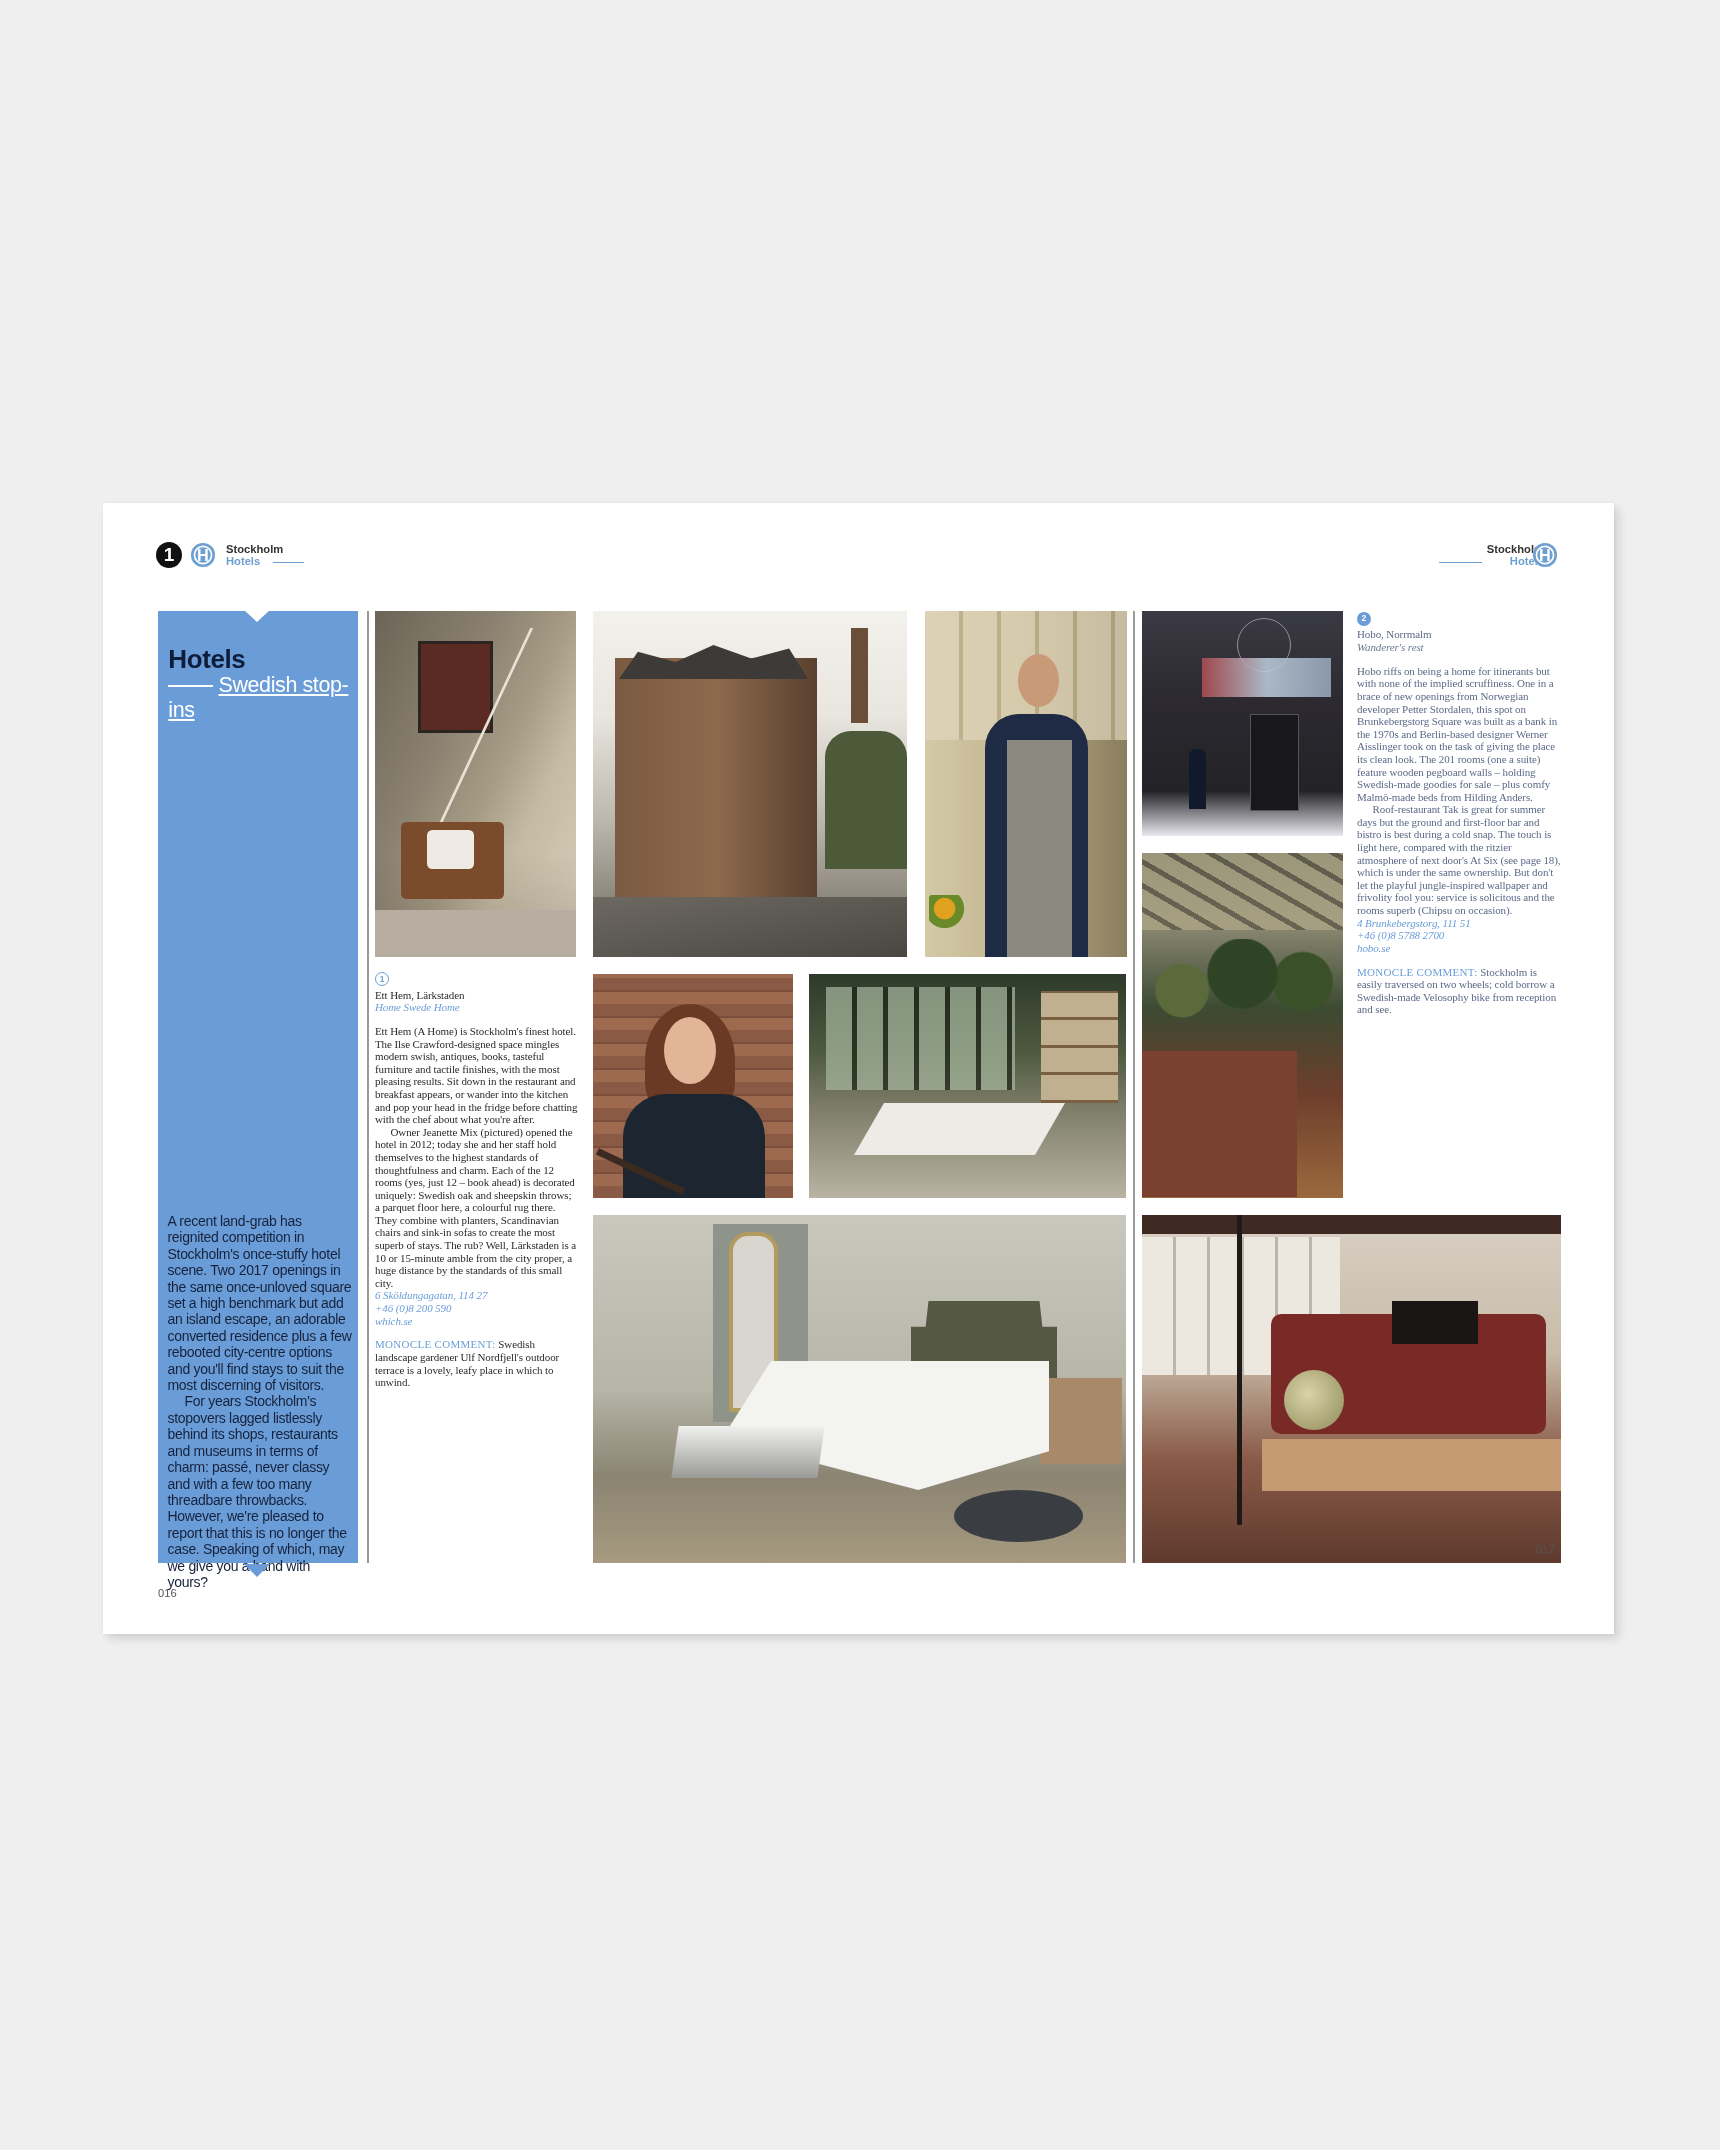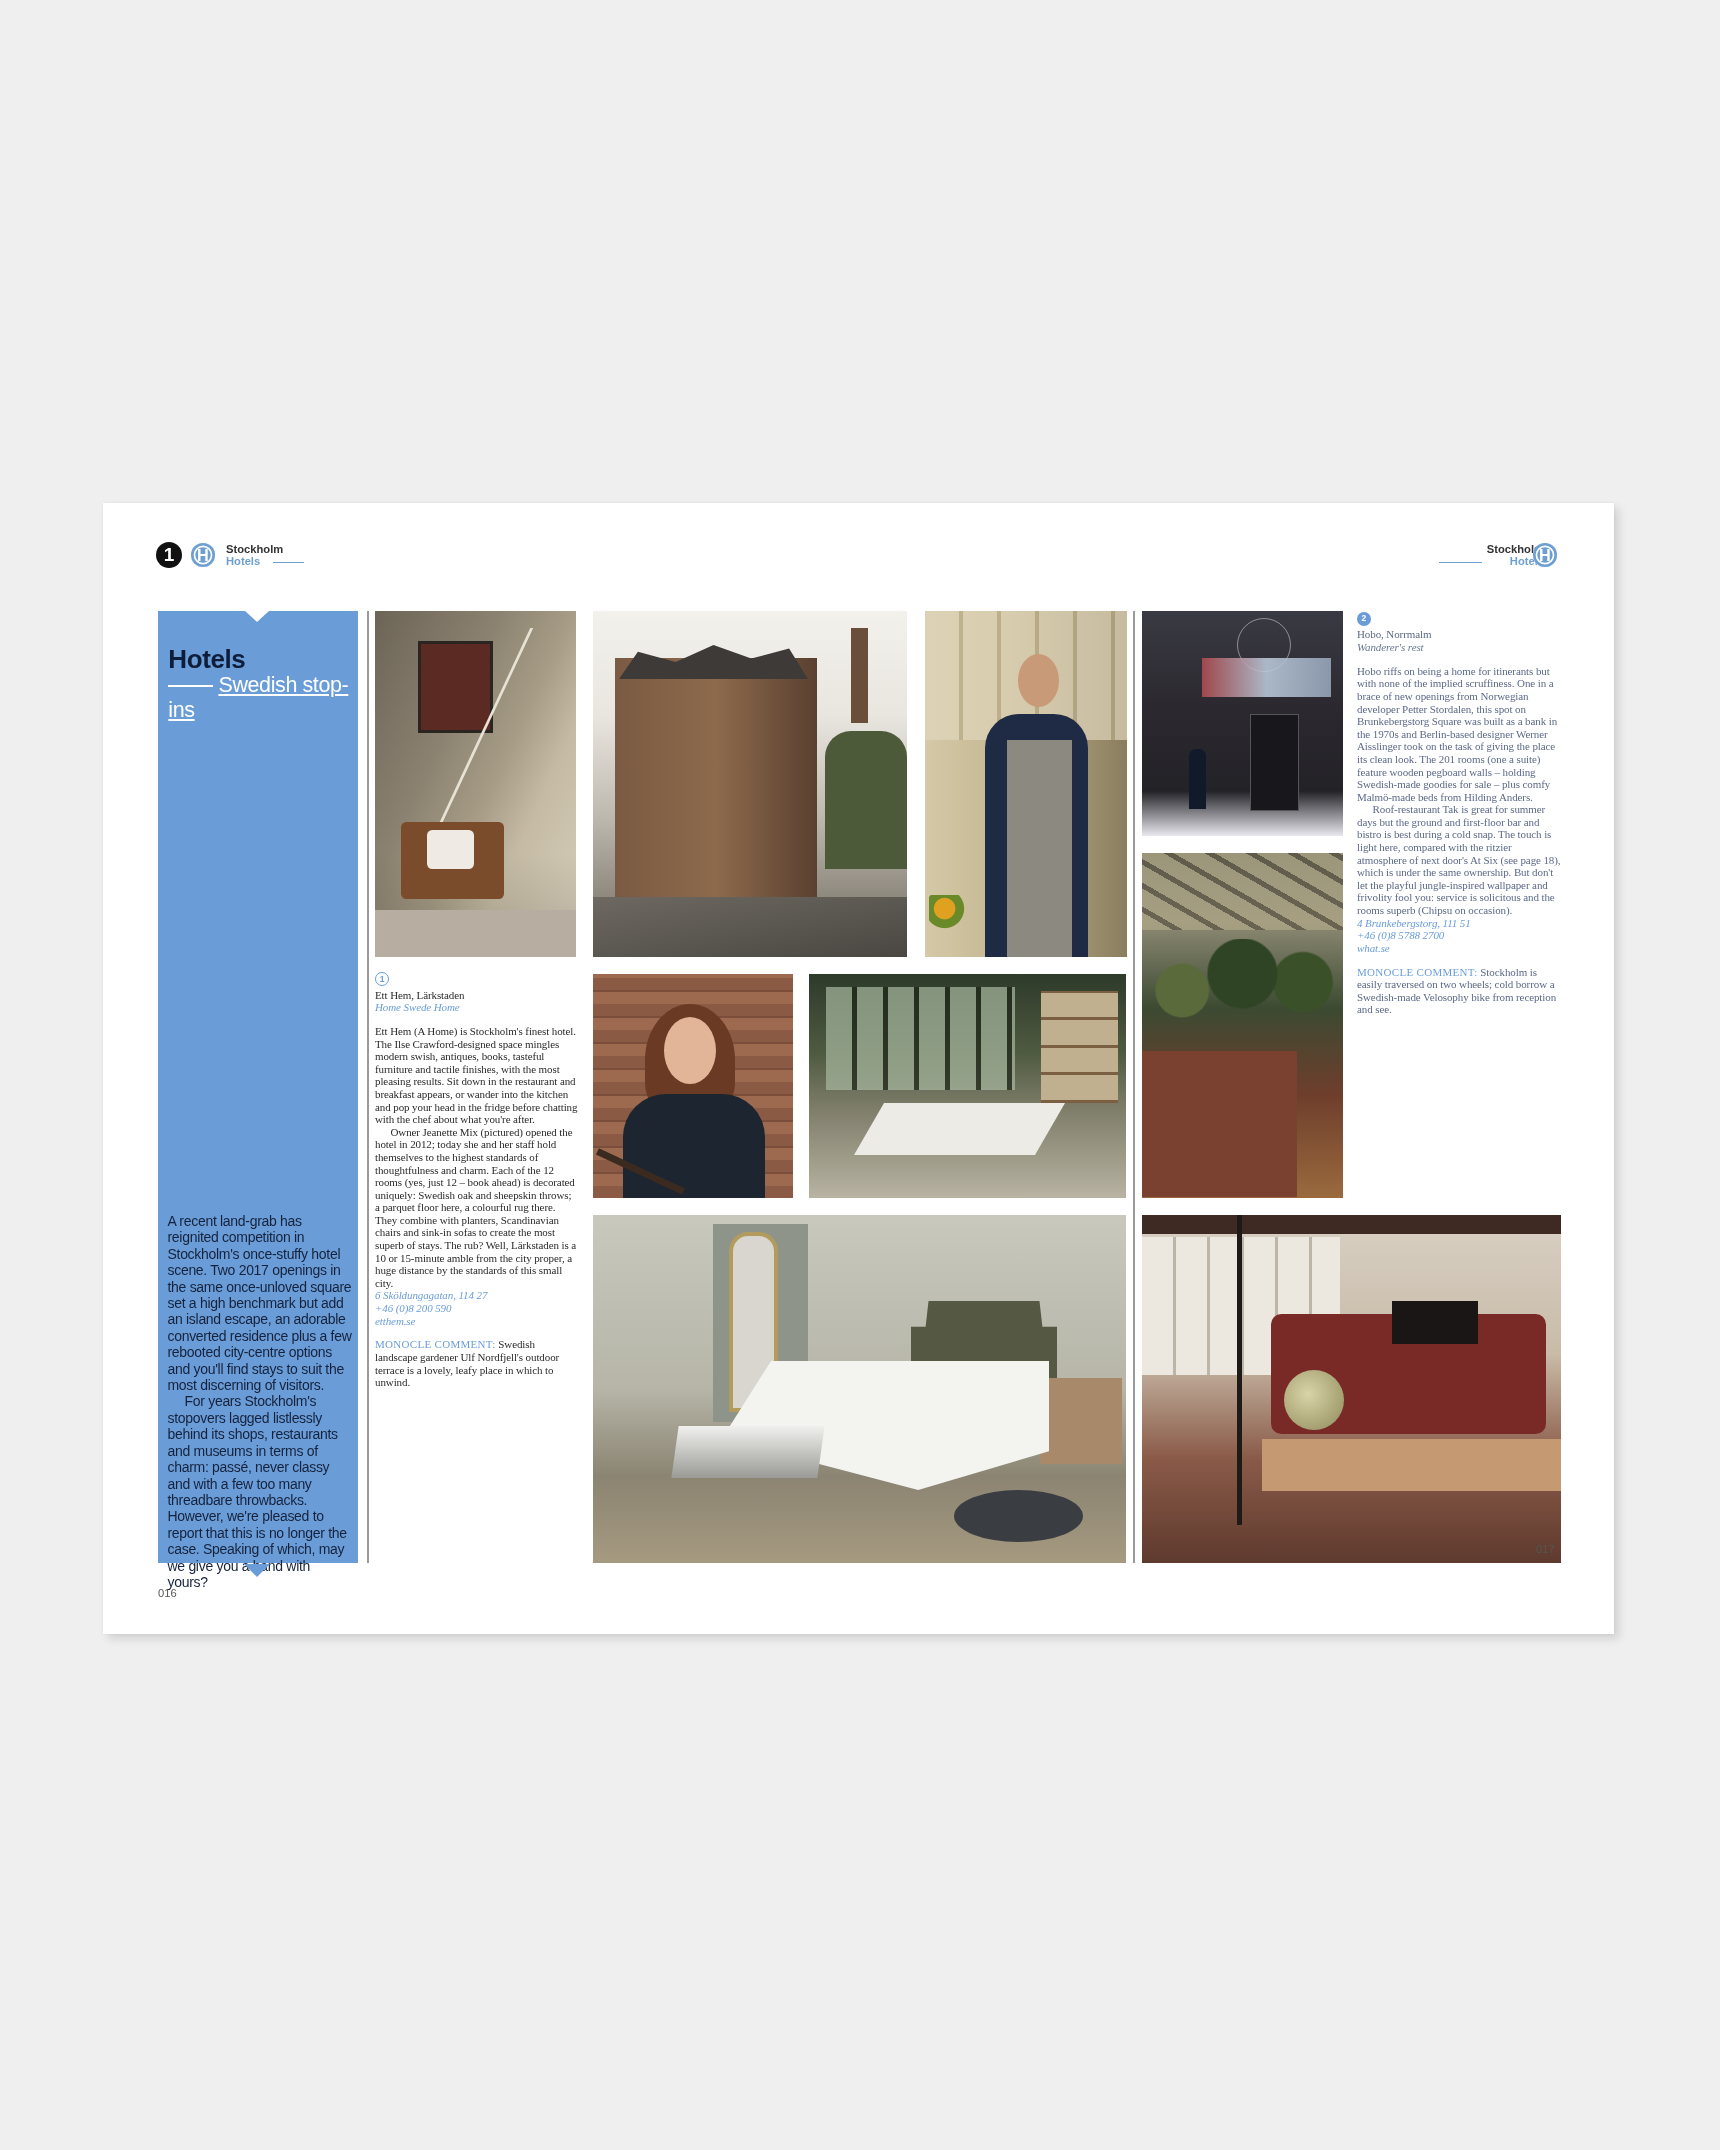--- a/index.html
+++ b/index.html
@@ -244,35 +244,35 @@
 
   <div class="entry-text serif" style="left:272px; top:469px; width:203px;">
     <span class="entry-num outline">1</span>
     <div class="entry-name">Ett Hem, Lärkstaden</div>
     <div class="entry-tag">Home Swede Home</div>
     <div class="gap"></div>
     <p>Ett Hem (A Home) is Stockholm's finest hotel. The Ilse Crawford-designed space mingles modern swish, antiques, books, tasteful furniture and tactile finishes, with the most pleasing results. Sit down in the restaurant and breakfast appears, or wander into the kitchen and pop your head in the fridge before chatting with the chef about what you're after.</p>
     <p class="ind">Owner Jeanette Mix (pictured) opened the hotel in 2012; today she and her staff hold themselves to the highest standards of thoughtfulness and charm. Each of the 12 rooms (yes, just 12 – book ahead) is decorated uniquely: Swedish oak and sheepskin throws; a parquet floor here, a colourful rug there. They combine with planters, Scandinavian chairs and sink-in sofas to create the most superb of stays. The rub? Well, Lärkstaden is a 10 or 15-minute amble from the city proper, a huge distance by the standards of this small city.</p>
     <div class="addr">6 Sköldungagatan, 114 27</div>
     <div class="addr">+46 (0)8 200 590</div>
-    <div class="addr">etthem.se</div>
+    <div class="addr">which.se</div>
     <div class="gap"></div>
     <p><span class="mc-label">MONOCLE COMMENT:</span> <span>Swedish landscape gardener Ulf Nordfjell's outdoor terrace is a lovely, leafy place in which to unwind.</span></p>
   </div>
 
   <div class="entry-text serif faded" style="left:1254px; top:108px; width:205px;">
     <span class="entry-num filled">2</span>
     <div class="entry-name">Hobo, Norrmalm</div>
     <div class="entry-tag">Wanderer's rest</div>
     <div class="gap"></div>
     <p>Hobo riffs on being a home for itinerants but with none of the implied scruffiness. One in a brace of new openings from Norwegian developer Petter Stordalen, this spot on Brunkebergstorg Square was built as a bank in the 1970s and Berlin-based designer Werner Aisslinger took on the task of giving the place its clean look. The 201 rooms (one a suite) feature wooden pegboard walls – holding Swedish-made goodies for sale – plus comfy Malmö-made beds from Hilding Anders.</p>
     <p class="ind">Roof-restaurant Tak is great for summer days but the ground and first-floor bar and bistro is best during a cold snap. The touch is light here, compared with the ritzier atmosphere of next door's At Six (see page 18), which is under the same ownership. But don't let the playful jungle-inspired wallpaper and frivolity fool you: service is solicitous and the rooms superb (Chipsu on occasion).</p>
     <div class="addr">4 Brunkebergstorg, 111 51</div>
     <div class="addr">+46 (0)8 5788 2700</div>
-    <div class="addr">what.se</div>
+    <div class="addr">hobo.se</div>
     <div class="gap"></div>
     <p><span class="mc-label">MONOCLE COMMENT:</span> <span>Stockholm is easily traversed on two wheels; cold borrow a Swedish-made Velosophy bike from reception and see.</span></p>
   </div>
 
   <div class="pagenum" style="left:55px; top:1084px;">016</div>
   <div class="pagenum" style="left:1433px; top:1040px;">017</div>
 </div>
 
 
 </body></html>

